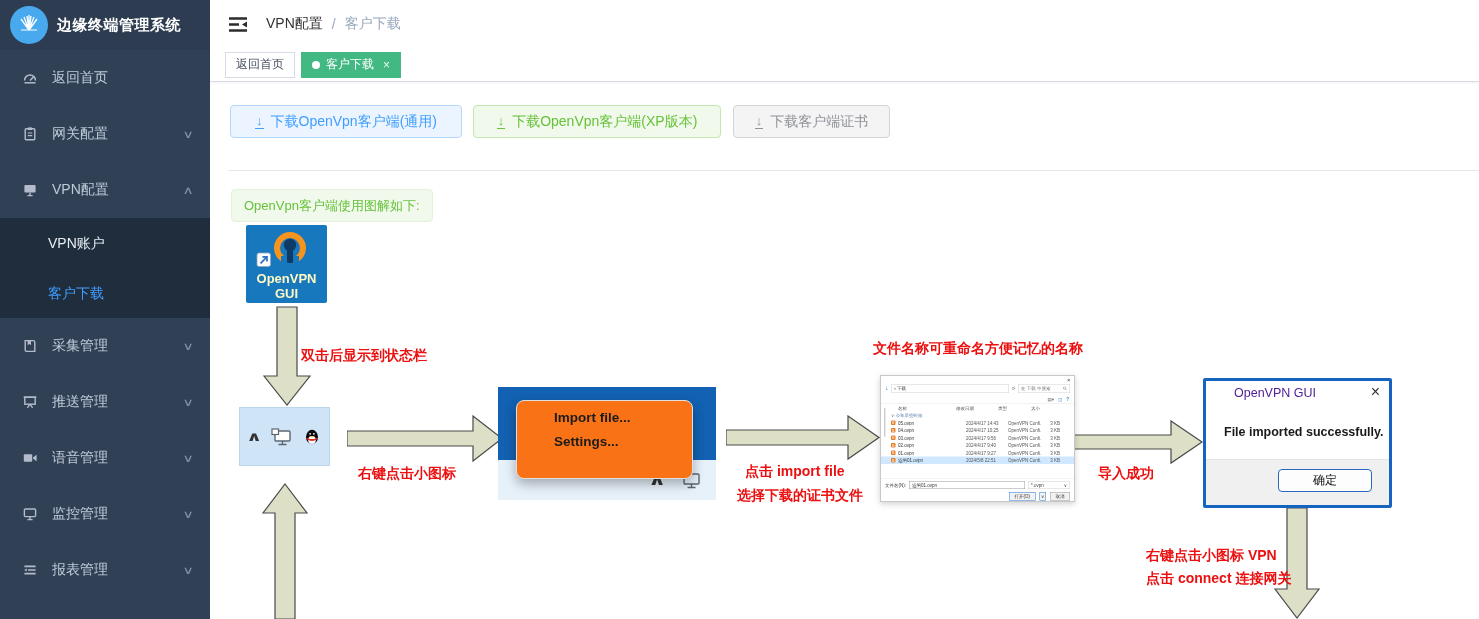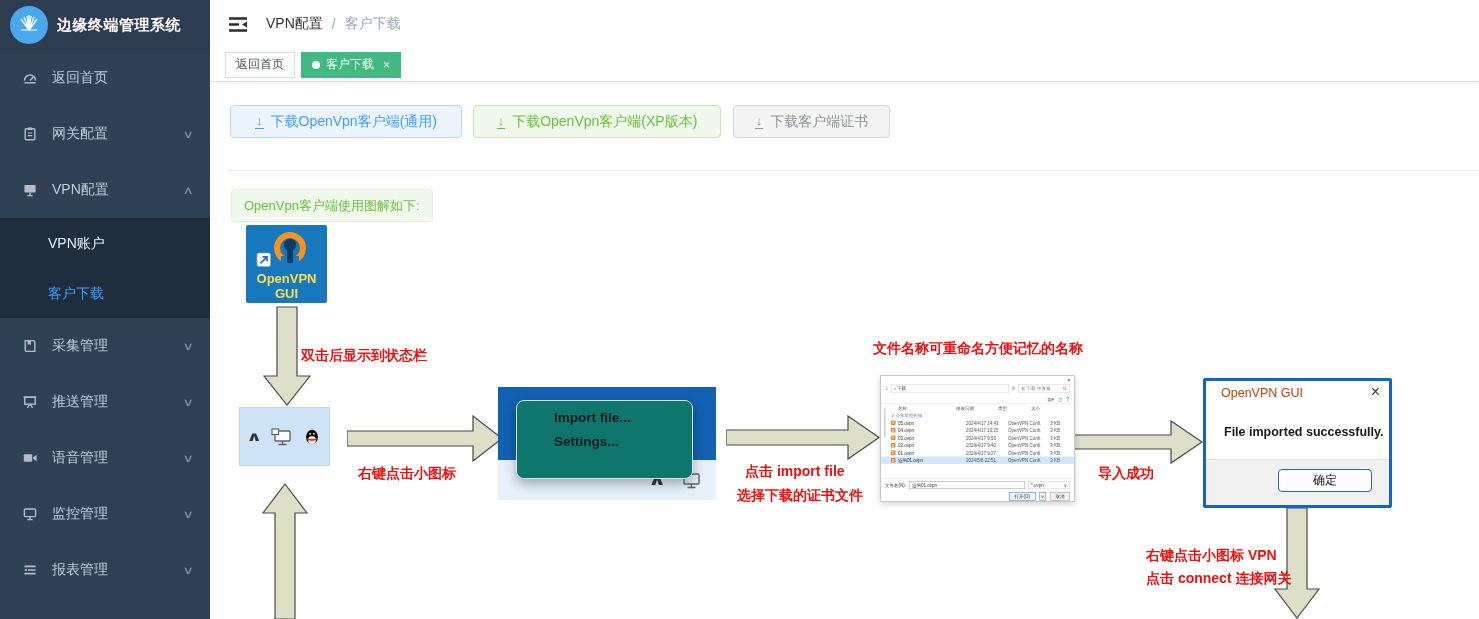--- a/index.html
+++ b/index.html
@@ -39,34 +39,34 @@
   .btn-info{color:#909399;background:#f4f4f5;border-color:#d3d4d6}
   .dl-glyph{font-size:13px;border-bottom:1.5px solid currentColor;line-height:1;padding:0 1px 1px}
   .divider{position:absolute;left:228px;right:0;top:170px;height:1px;background:#e8e8e8}
 
   
   .tag{position:absolute;left:231px;top:189px;height:33px;box-sizing:border-box;display:inline-flex;align-items:center;
        padding:0 12px;background:#f0f9eb;border:1px solid #e1f3d8;border-radius:4px;color:#67c23a;font-size:13px}
   .note{position:absolute;color:#ec1010;font-size:14px;font-weight:700;white-space:nowrap}
 
   .ovpn-icon{position:absolute;left:246px;top:225px;width:81px;height:78px;background:#1878bd;border-radius:2px}
-  .ovpn-cap{position:absolute;left:0;right:0;text-align:center;color:#fde047;font-weight:700;font-size:13px;line-height:15px}
+  .ovpn-cap{position:absolute;left:0;right:0;text-align:center;color:#fef9c3;font-weight:700;font-size:13px;line-height:15px}
 
   .arrow{position:absolute}
   .arrow polygon{fill:#dde0c6;stroke:#4a4a4a;stroke-width:1.2}
 
   .tray-shot{position:absolute;left:239px;top:407px;width:91px;height:59px;background:#cfe4f6;border:1px solid #bcd6ec;
              box-sizing:border-box;display:flex;align-items:center;justify-content:center;gap:11px}
   .tray-caret{color:#333;font-size:13px;font-weight:700;transform:scaleX(1.5)}
 
   .menu-shot{position:absolute;left:498px;top:387px;width:218px;height:113px;overflow:hidden}
   .ms-blue{position:absolute;left:0;top:0;right:0;height:73px;background:#1261b2}
   .ms-task{position:absolute;left:0;bottom:0;right:0;height:40px;background:#e7f1fa;display:flex;align-items:center;
            justify-content:flex-end;gap:17px;padding-right:14px;box-sizing:border-box}
-  .ms-menu{position:absolute;left:18px;top:13px;width:177px;height:79px;background:#0f766e;border:1px solid #e0e0e0;
+  .ms-menu{position:absolute;left:18px;top:13px;width:177px;height:79px;background:#f97316;border:1px solid #e0e0e0;
            border-radius:8px;box-shadow:0 5px 12px rgba(0,0,0,.3);padding-top:5px;box-sizing:border-box}
   .ms-item{height:24px;line-height:24px;padding-left:37px;font-size:13.5px;font-weight:600;color:#1b1b1b;cursor:default}
 
   
   .fd{position:absolute;left:880px;top:375px;width:193px;height:125px;background:#fff;border:1px solid #c8c8c8;
       box-shadow:0 2px 6px rgba(0,0,0,.18);overflow:hidden}
   .fd-inner{width:386px;height:250px;transform:scale(.5);transform-origin:0 0;font-size:9px;color:#333;position:relative}
   .fd-top{height:13px;position:relative}
   .fd-x{position:absolute;right:7px;top:1px;font-size:12px;color:#444}
   .fd-addr{display:flex;align-items:center;gap:5px;padding:0 8px;height:24px}
@@ -91,21 +91,21 @@
   .fd-input{flex:1;height:16px;border:1px solid #9a9a9a}
   .fd-combo{width:84px;height:16px;justify-content:space-between;color:#444}
   .fd-btns{display:flex;justify-content:flex-end;gap:8px;margin-top:6px}
   .fd-btn{border:1px solid #9a9a9a;background:#f2f2f2;height:17px;display:flex;align-items:center;padding:0 10px;box-sizing:border-box}
   .fd-btn.default{border-color:#2e7cd6}
   .fd-split{width:13px;justify-content:center;padding:0}
 
   
   .mb{position:absolute;left:1203px;top:378px;width:189px;height:130px;background:#fff;border:3px solid #1565c0;
       border-radius:2px;box-sizing:border-box;overflow:hidden}
-  .mb-title{position:absolute;left:15px;top:5px;font-size:12.5px;color:#c2410c}
+  .mb-title{position:absolute;left:28px;top:5px;font-size:12.5px;color:#4c1d95}
   .mb-x{position:absolute;right:9px;top:2px;font-size:16px;color:#333;font-weight:400}
   .mb-msg{position:absolute;left:18px;top:44px;font-size:12.5px;font-weight:700;color:#1a1a1a}
   .mb-foot{position:absolute;left:0;right:0;bottom:0;height:45px;background:#f0f0f0;border-top:1px solid #e3e3e3}
   .mb-ok{position:absolute;right:17px;top:9px;width:94px;height:23px;background:#fdfdfd;border:1.5px solid #2769c2;
          border-radius:4px;font-size:12px;color:#111;display:flex;align-items:center;justify-content:center;box-sizing:border-box;cursor:default}
 </style>
 </head>
 <body>
 
 <div class="sidebar">

